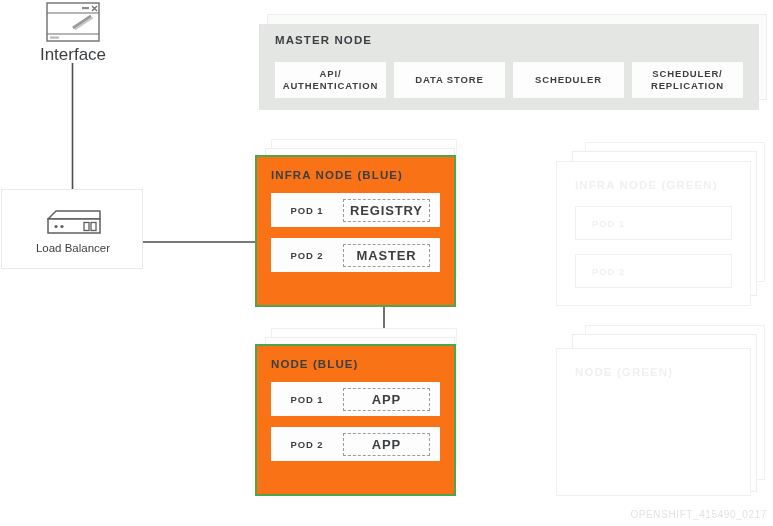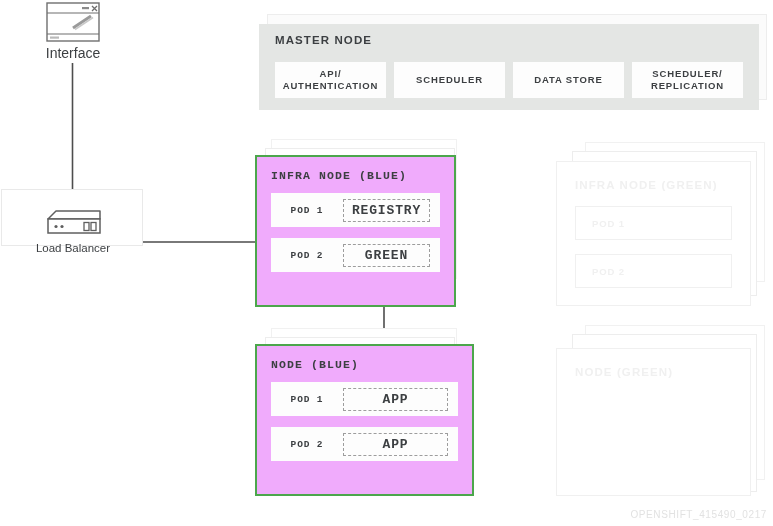--- a/index.html
+++ b/index.html
@@ -76,23 +76,22 @@
     font-weight: bold;
     letter-spacing: 0.85px;
     color: #3c3f42;
     line-height: 1.25;
     padding: 0 2px;
     box-sizing: border-box;
   }
 
   
   .node-blue {
-    background: #f0abfc;
+    background: #f97316;
     border: 2px solid #4ca64c;
-    font-family: Liberation Mono, monospace;
   }
   .node-blue .node-title {
     left: 14px;
     top: 12px;
   }
   .pods {
     position: absolute;
     left: 14px;
     right: 14px;
     top: 36px;
@@ -173,29 +172,29 @@
     top: 2px;
     width: 54px;
     height: 40px;
   }
   #interface-label {
     position: absolute;
     left: 0px;
     top: 45px;
     width: 146px;
     text-align: center;
-    font-size: 14px;
+    font-size: 17px;
     color: #3c3f42;
   }
   #lb-box {
     position: absolute;
     left: 1px;
     top: 189px;
     width: 142px;
-    height: 57px;
+    height: 80px;
     background: #ffffff;
     border: 1px solid #e9e9e9;
     box-sizing: border-box;
   }
   #lb-icon {
     position: absolute;
     left: 40px;
     top: 18px;
     width: 64px;
     height: 32px;
@@ -281,24 +280,24 @@
   <div id="master-node" class="card">
     <div class="node-title">MASTER NODE</div>
     <div class="master-boxes">
       <div class="master-box">
         <span>
           <span>API/</span><br>
           <span>AUTHENTICATION</span>
         </span>
       </div>
       <div class="master-box">
+        <span>DATA STORE</span>
+      </div>
+      <div class="master-box">
         <span>SCHEDULER</span>
-      </div>
-      <div class="master-box">
-        <span>DATA STORE</span>
       </div>
       <div class="master-box">
         <span>
           <span>SCHEDULER/</span><br>
           <span>REPLICATION</span>
         </span>
       </div>
     </div>
   </div>
 
@@ -306,42 +305,42 @@
   <div class="stack-ghost" style="left:265px; top:148px; width:190px; height:144px;"></div>
   <div class="card node-blue" id="infra-node-blue" style="left:255px; top:155px; width:201px; height:152px;">
     <div class="node-title">INFRA NODE (BLUE)</div>
     <div class="pods">
       <div class="pod-row">
         <div class="pod-label">POD 1</div>
         <div class="pod-inner">REGISTRY</div>
       </div>
       <div class="pod-row">
         <div class="pod-label">POD 2</div>
-        <div class="pod-inner">GREEN</div>
+        <div class="pod-inner">MASTER</div>
       </div>
     </div>
   </div>
 
   <div class="stack-ghost g2" style="left:585px; top:142px; width:180px; height:140px;"></div>
   <div class="stack-ghost" style="left:572px; top:151px; width:185px; height:145px;"></div>
   <div class="card node-faded" id="infra-node-green" style="left:556px; top:161px; width:195px; height:145px;">
     <div class="node-title">INFRA NODE (GREEN)</div>
     <div class="pods-faded">
       <div class="pod-row-faded">
         <div class="pod-label-faded">POD 1</div>
       </div>
       <div class="pod-row-faded">
         <div class="pod-label-faded">POD 2</div>
       </div>
     </div>
   </div>
 
   <div class="stack-ghost g2" style="left:271px; top:328px; width:186px; height:140px;"></div>
   <div class="stack-ghost" style="left:265px; top:337px; width:190px; height:144px;"></div>
-  <div class="card node-blue" id="node-blue" style="left:255px; top:344px; width:219px; height:152px;">
+  <div class="card node-blue" id="node-blue" style="left:255px; top:344px; width:201px; height:152px;">
     <div class="node-title">NODE (BLUE)</div>
     <div class="pods">
       <div class="pod-row">
         <div class="pod-label">POD 1</div>
         <div class="pod-inner">APP</div>
       </div>
       <div class="pod-row">
         <div class="pod-label">POD 2</div>
         <div class="pod-inner">APP</div>
       </div>

